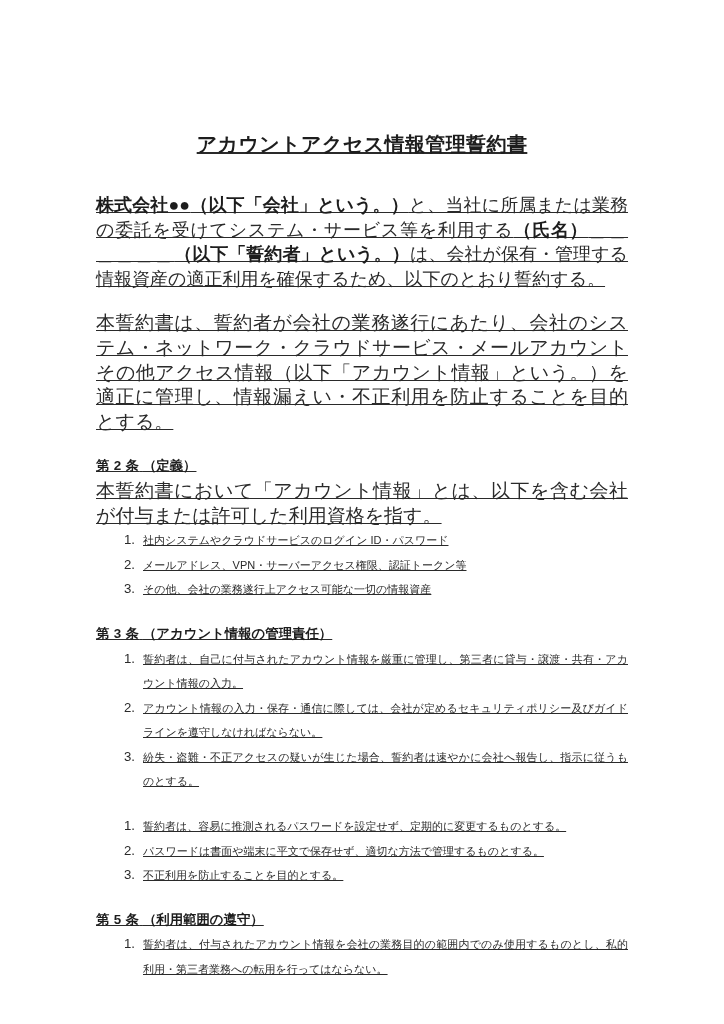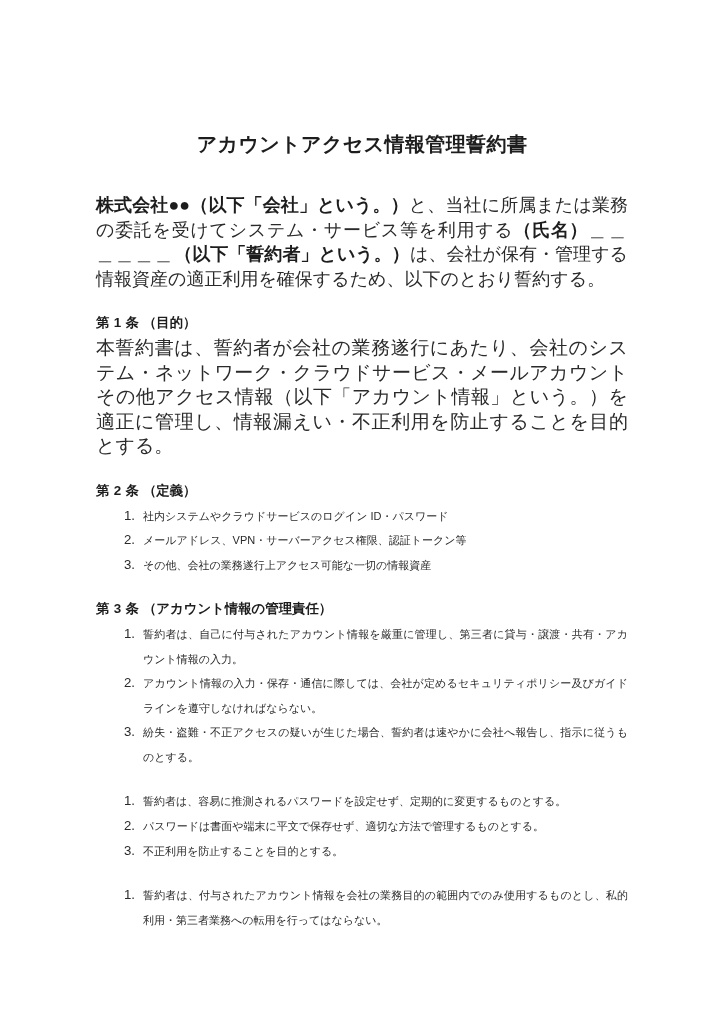--- a/index.html
+++ b/index.html
@@ -16,20 +16,21 @@
     -webkit-font-smoothing: antialiased;
   }
 
   .page {
     box-sizing: border-box;
     width: 724px;
     height: 1024px;
     padding: 0 96px 0 96px;
     background: #ffffff;
     position: relative;
+    text-decoration: underline;
   }
 
   .doc-title {
     margin: 0;
     padding-top: 131px;
     text-align: center;
     font-size: 20px;
     font-weight: bold;
     letter-spacing: 0.4px;
     line-height: 1.3;
@@ -105,32 +106,29 @@
 
 <div class="page">
 
   <h1 class="doc-title">アカウントアクセス情報管理誓約書</h1>
 
   <p class="preamble">
     <span class="b">株式会社●●</span><span class="b">（以下「会社」という。）</span><span>と、当社に所属または業務の委託を受けてシステム・サービス等を利用する</span><span class="b">（氏名）</span><span class="blank-line">＿＿＿＿＿＿</span><span class="b">（以下「誓約者」という。）</span><span>は、会社が保有・管理する情報資産の適正利用を確保するため、以下のとおり誓約する。</span>
   </p>
 
   <section class="article">
-    <p class="article-heading">
-      <span class="art-no">第 1 条</span>
-      <span class="art-sub">（目的）</span>
-    </p>
     <p class="article-body">本誓約書は、誓約者が会社の業務遂行にあたり、会社のシステム・ネットワーク・クラウドサービス・メールアカウントその他アクセス情報（以下「アカウント情報」という。）を適正に管理し、情報漏えい・不正利用を防止することを目的とする。</p>
   </section>
 
   <section class="article">
     <p class="article-heading">
       <span class="art-no">第 2 条</span>
       <span class="art-sub">（定義）</span>
     </p>
+    <p class="article-body">本誓約書において「アカウント情報」とは、以下を含む会社が付与または許可した利用資格を指す。</p>
     <ol class="article-list">
       <li>社内システムやクラウドサービスのログイン ID・パスワード</li>
       <li>メールアドレス、VPN・サーバーアクセス権限、認証トークン等</li>
       <li>その他、会社の業務遂行上アクセス可能な一切の情報資産</li>
     </ol>
   </section>
 
   <section class="article">
     <p class="article-heading">
       <span class="art-no">第 3 条</span>
@@ -145,18 +143,22 @@
 
   <section class="article">
     <ol class="article-list">
       <li>誓約者は、容易に推測されるパスワードを設定せず、定期的に変更するものとする。</li>
       <li>パスワードは書面や端末に平文で保存せず、適切な方法で管理するものとする。</li>
       <li>不正利用を防止することを目的とする。</li>
     </ol>
   </section>
 
   <section class="article">
+    <p class="article-heading">
+      <span class="art-no">第 5 条</span>
+      <span class="art-sub">（利用範囲の遵守）</span>
+    </p>
     <ol class="article-list">
       <li>誓約者は、付与されたアカウント情報を会社の業務目的の範囲内でのみ使用するものとし、私的利用・第三者業務への転用を行ってはならない。</li>
     </ol>
   </section>
 
 </div>
 
 </body></html>

